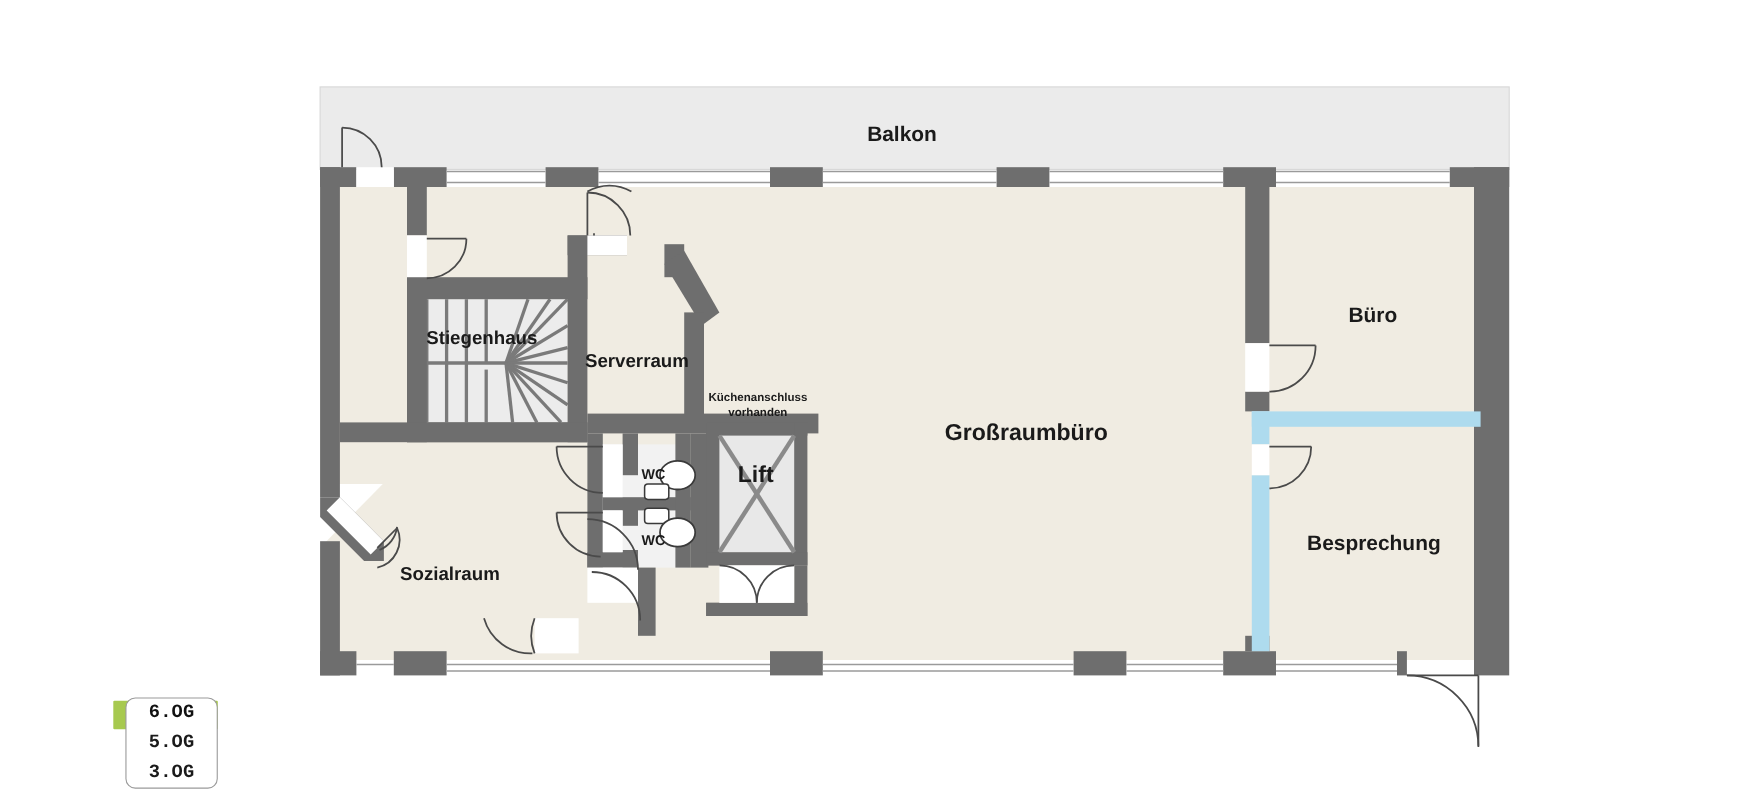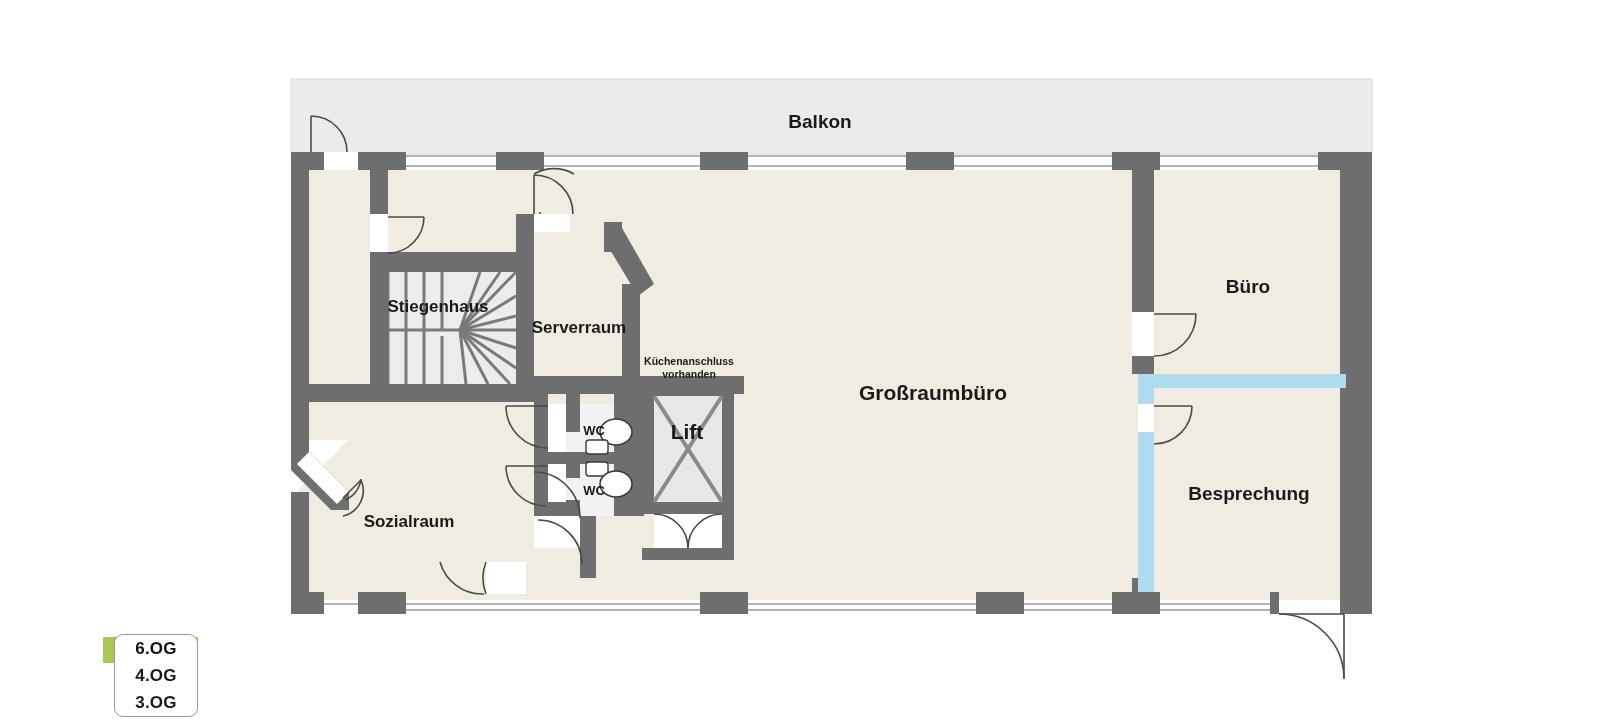--- a/index.html
+++ b/index.html
@@ -18,21 +18,21 @@
   .lbl-md{font-size:17px;}
   .lbl-sm{font-size:13px;}
   .lbl-xs{font-size:10.5px;}
   
   #floor-selector{
     position:absolute;left:66px;top:634px;width:84px;
     border:1px solid #9a9a9a;border-radius:9px;background:#ffffff;
     box-sizing:border-box;overflow:hidden;
   }
   .floor-item{
-    font-family:Liberation Sans, sans-serif;
+    font-family:Liberation Mono, monospace;
     font-size:17px;font-weight:bold;color:#1a1a1a;
     text-align:center;line-height:27px;height:27px;
     letter-spacing:.2px;
   }
   .floor-item.selected{color:#111;}
   #floor-highlight{
     position:absolute;left:55px;top:637px;width:95px;height:26px;
     background:#a7c94f;border-radius:1px;pointer-events:none;
   }
 </style>
@@ -297,17 +297,17 @@
     <text class="rlabel lbl-xs" x="641" y="362">Küchenanschluss</text>
     <text class="rlabel lbl-xs" x="641" y="375">vorhanden</text>
 
     <text class="rlabel lbl-sm" x="546" y="432">WC</text>
     <text class="rlabel lbl-sm" x="546" y="492">WC</text>
   </svg>
 
   <div id="floor-highlight"></div>
   <div id="floor-selector">
     <div class="floor-item selected">6.OG</div>
-    <div class="floor-item">4.OG</div>
+    <div class="floor-item">5.OG</div>
     <div class="floor-item">3.OG</div>
   </div>
 
 </div>
 
 </body></html>

